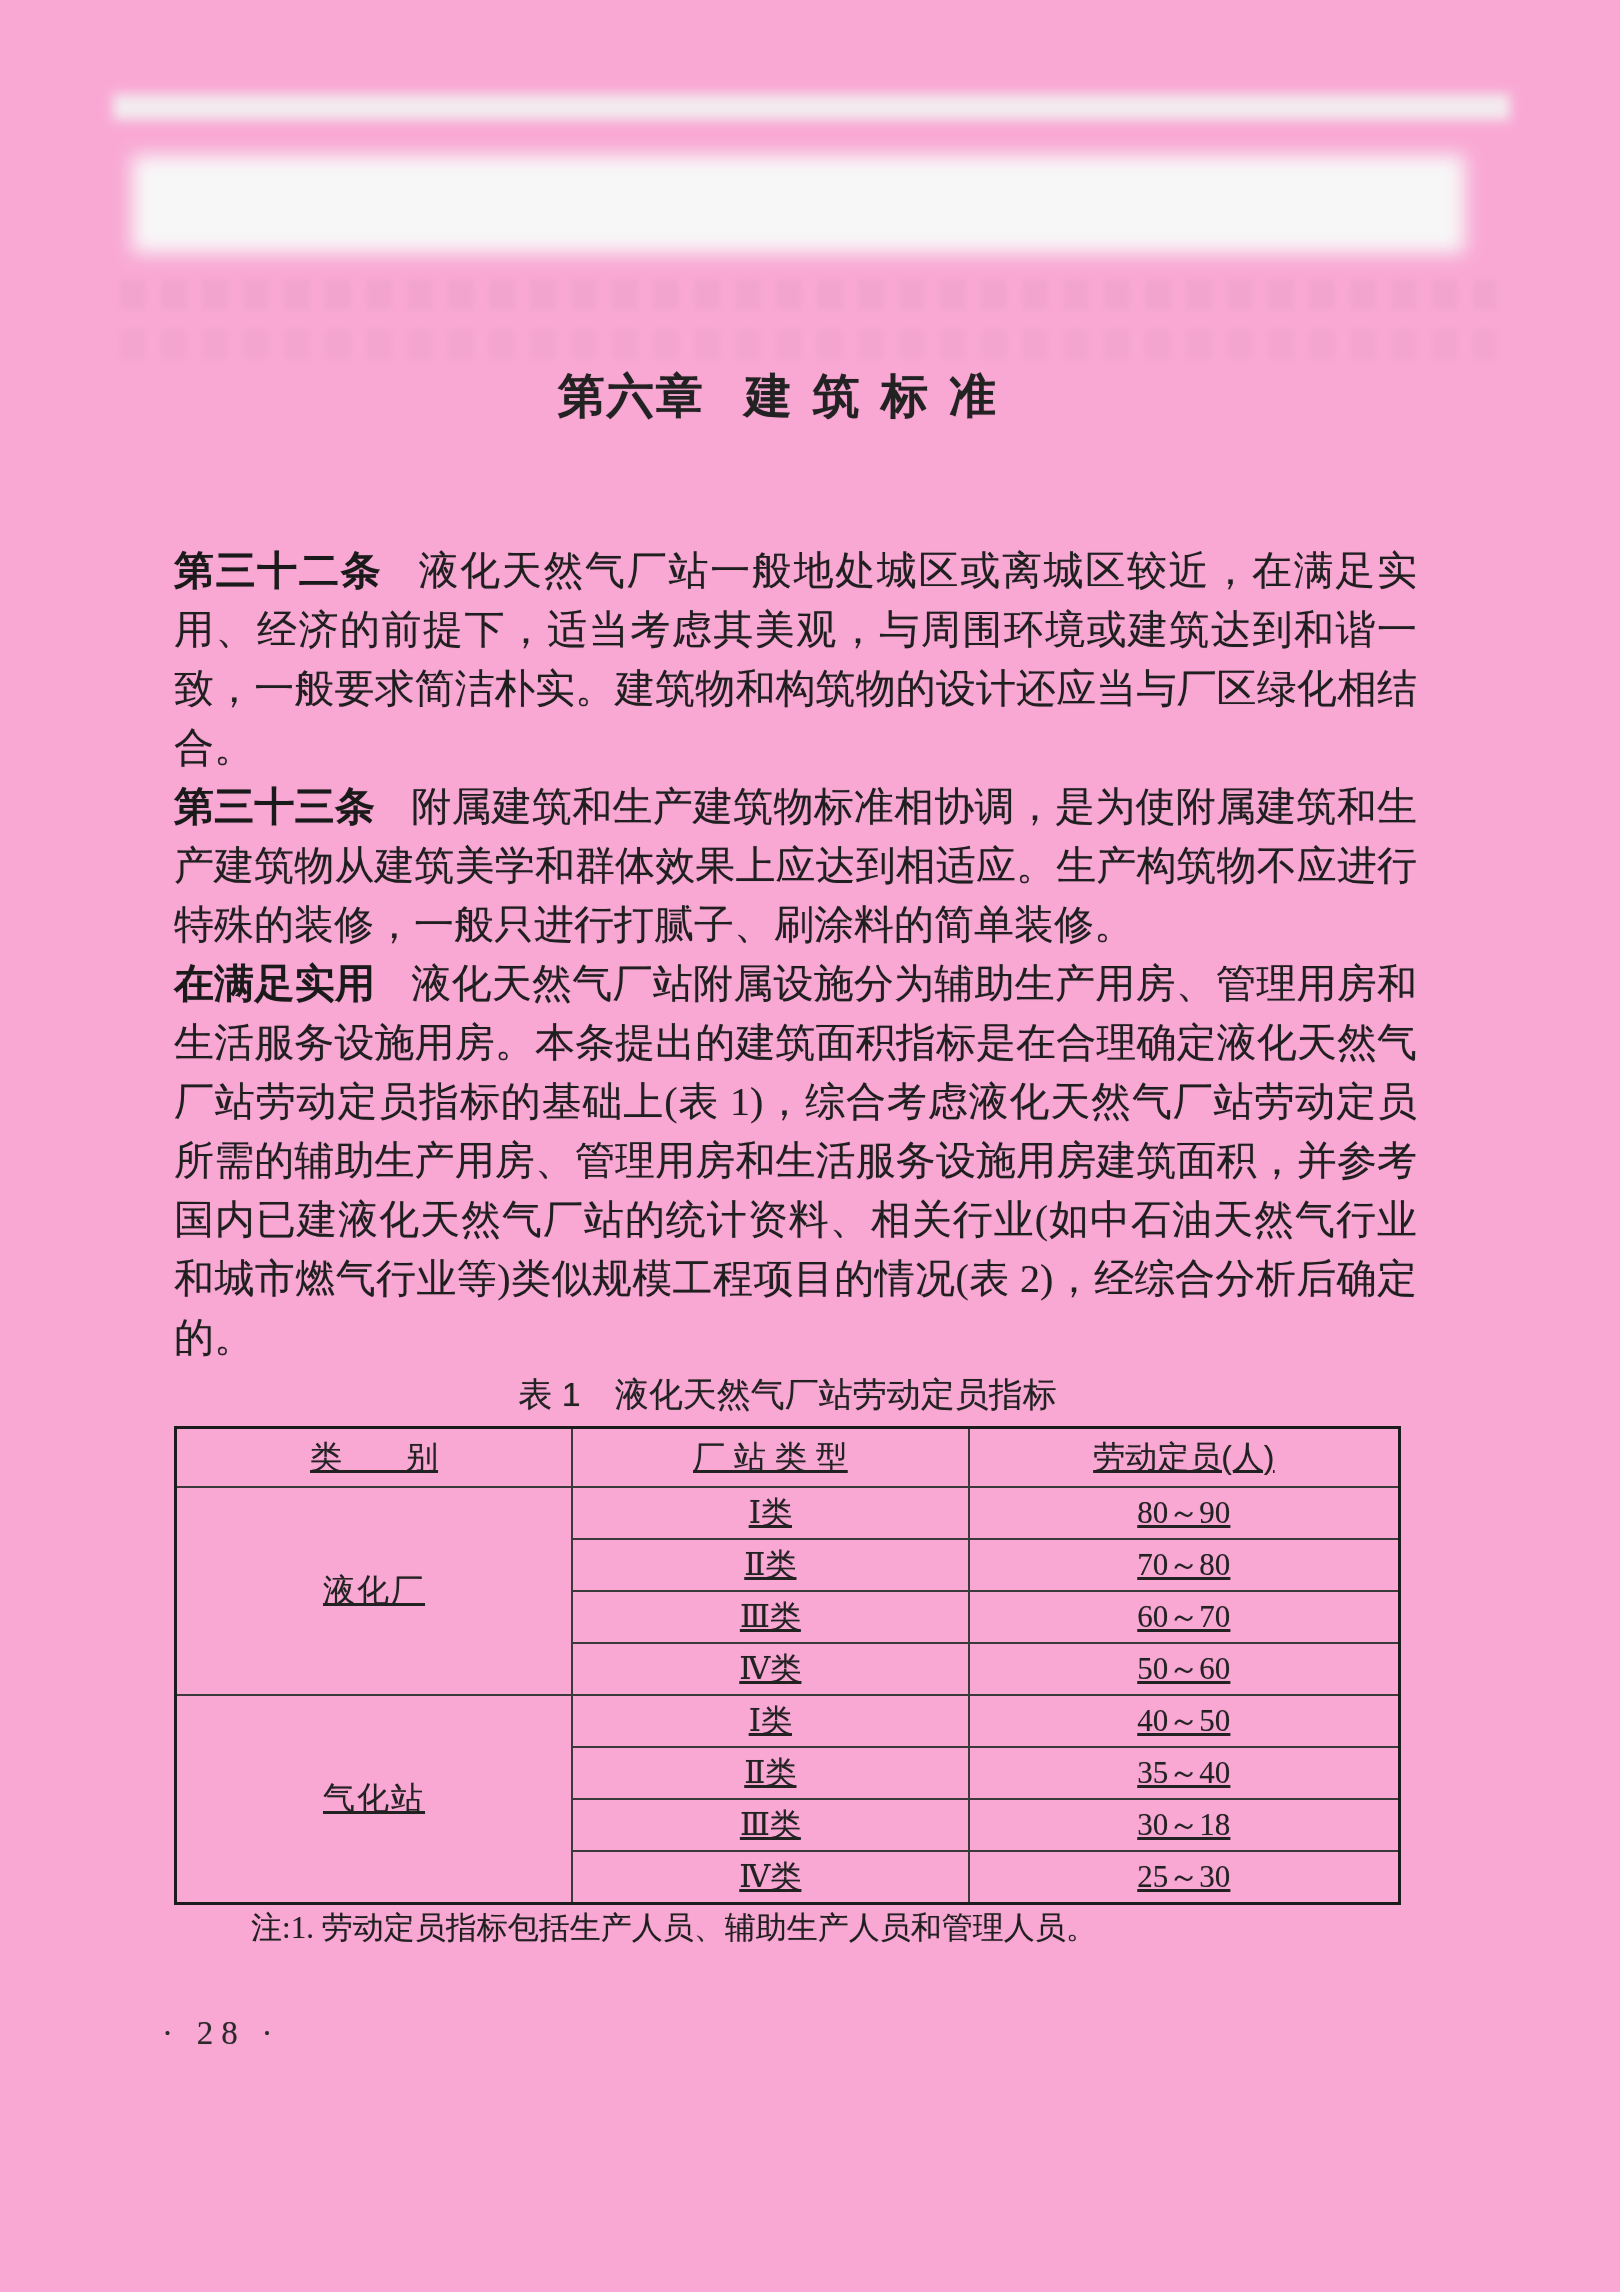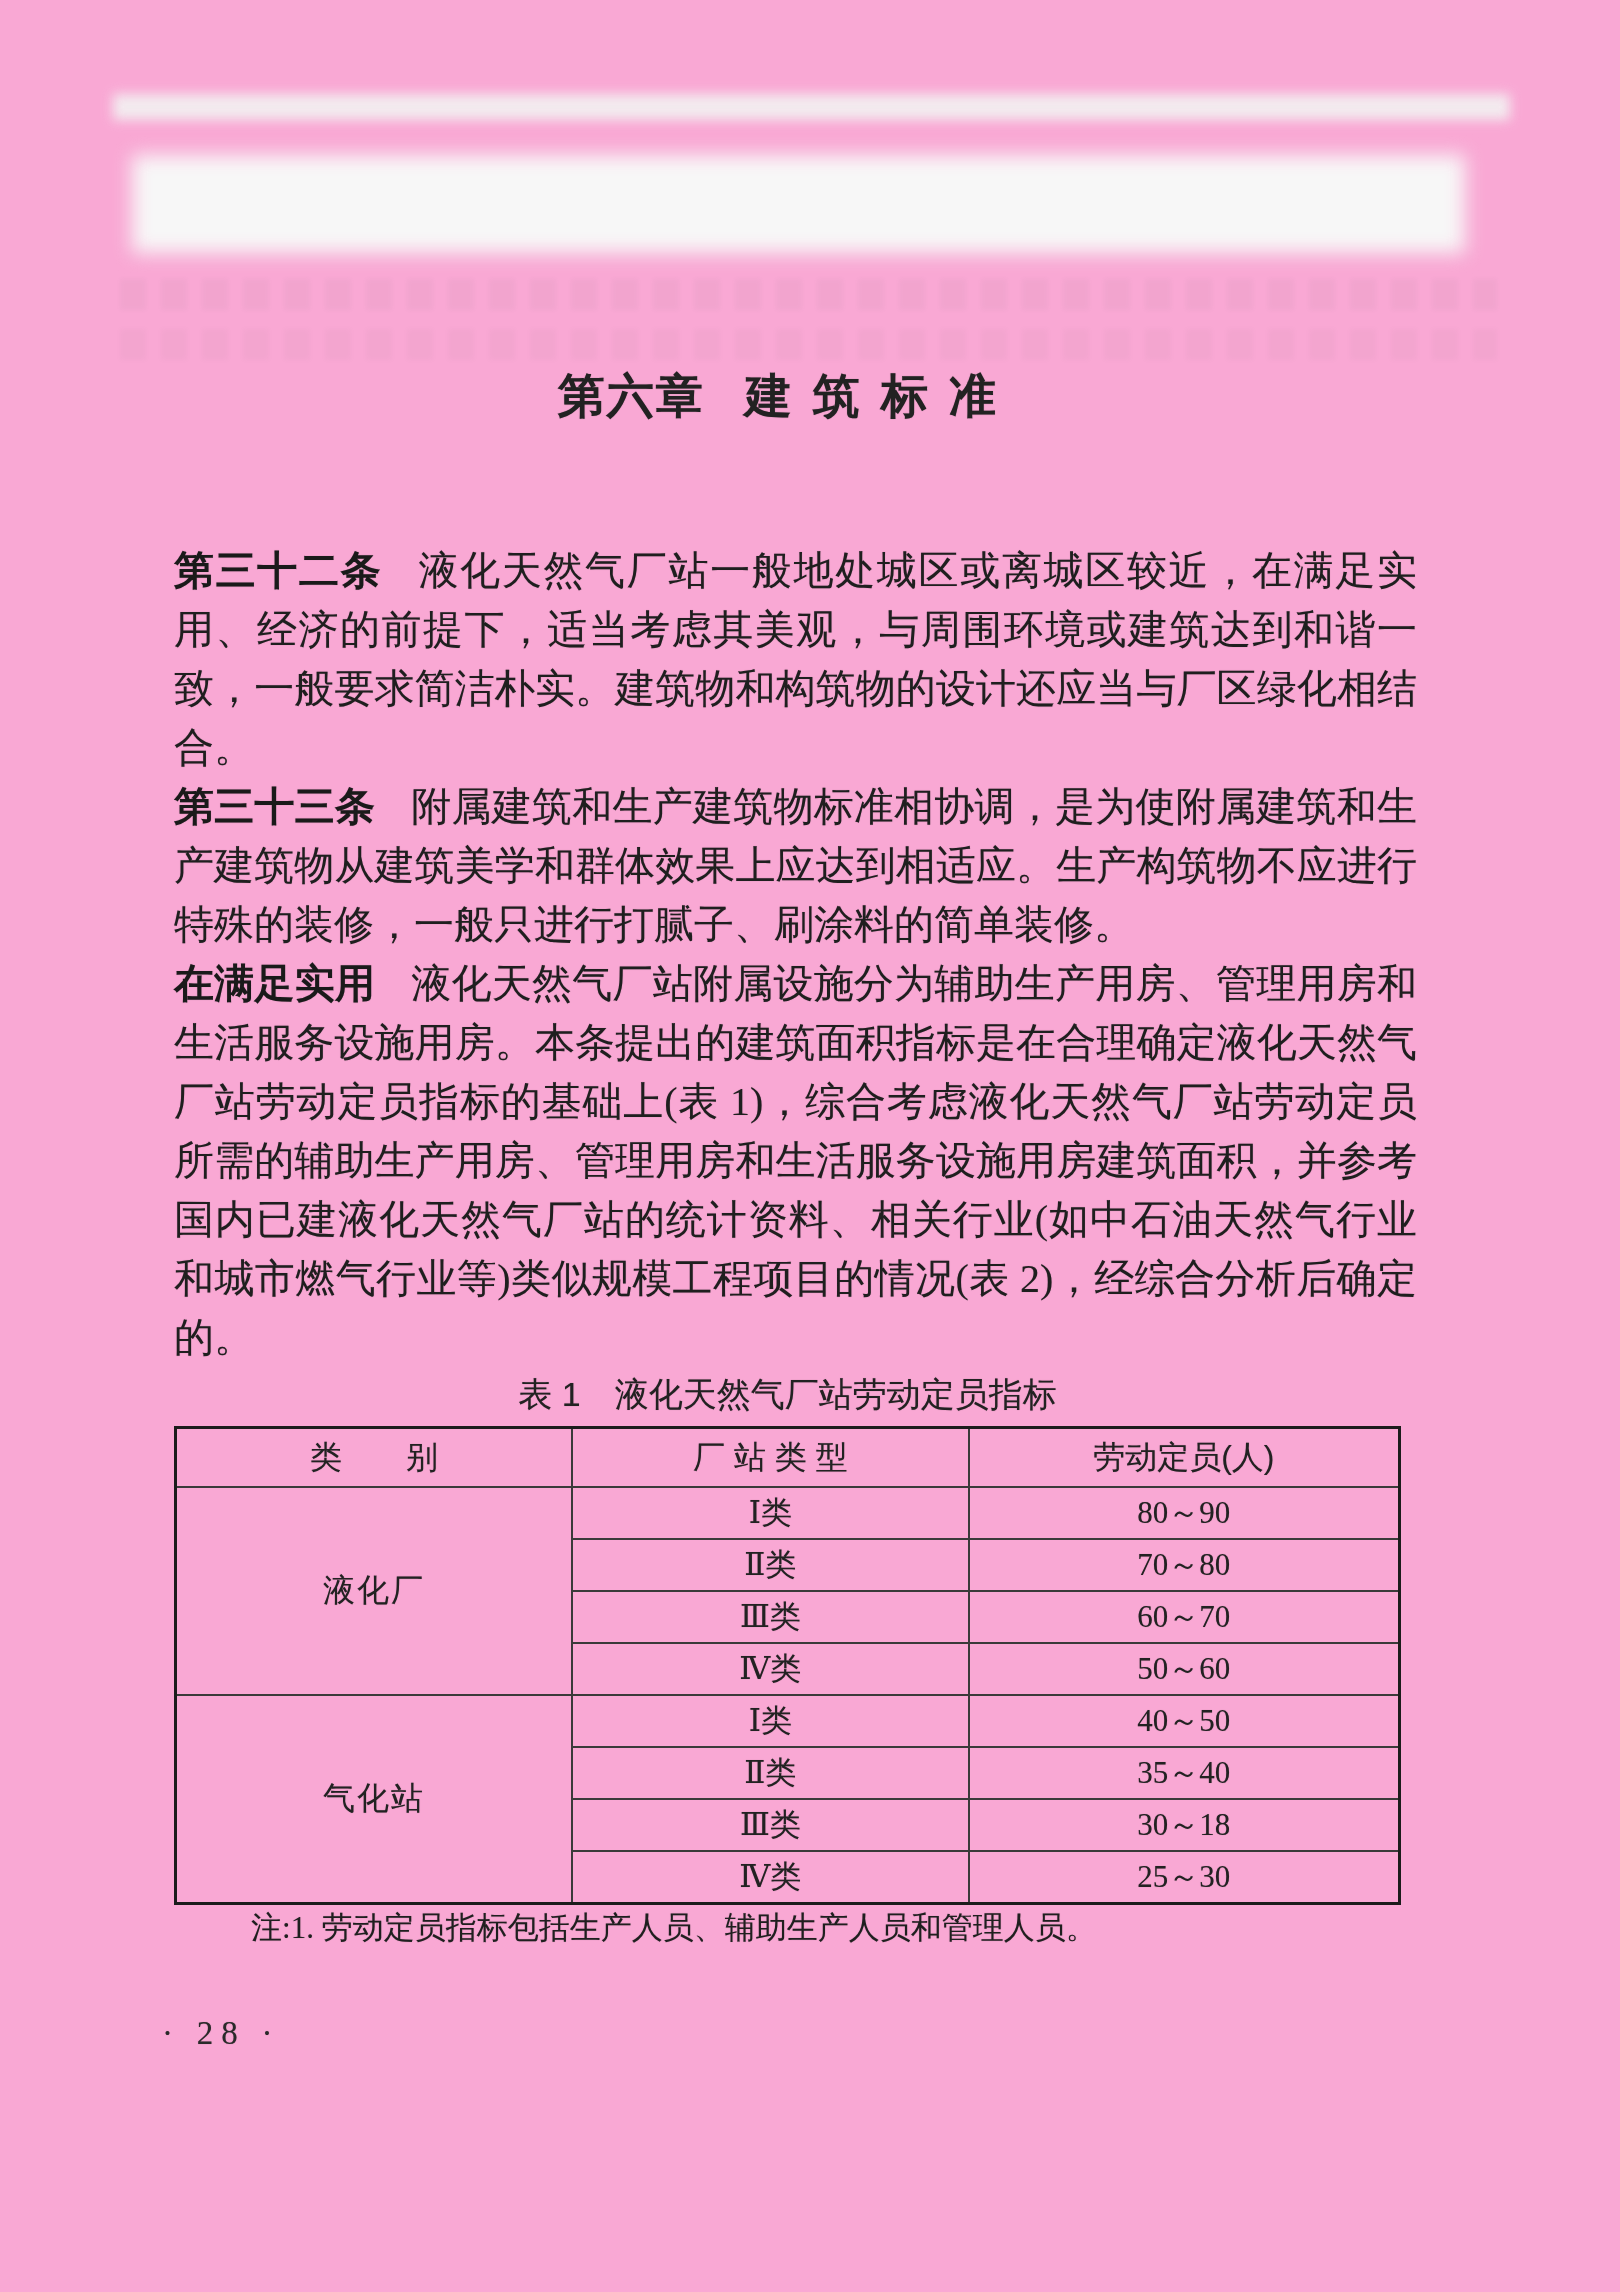--- a/index.html
+++ b/index.html
@@ -72,20 +72,21 @@
 
   .staff-table {
     position: absolute;
     top: 1426px; left: 174px;
     width: 1227px;
     border-collapse: collapse;
     table-layout: fixed;
     font-size: 31px;
     color: #222;
     text-shadow: 0 0 1px rgba(0,0,0,.30);
+    text-decoration: underline;
   }
   .staff-table th, .staff-table td {
     border: 2px solid #3a3a3a;
     text-align: center;
     vertical-align: middle;
     padding: 0;
   }
   .staff-table { border: 3.9px solid #1c1c1c; }
   .staff-table th {
     height: 57px;

